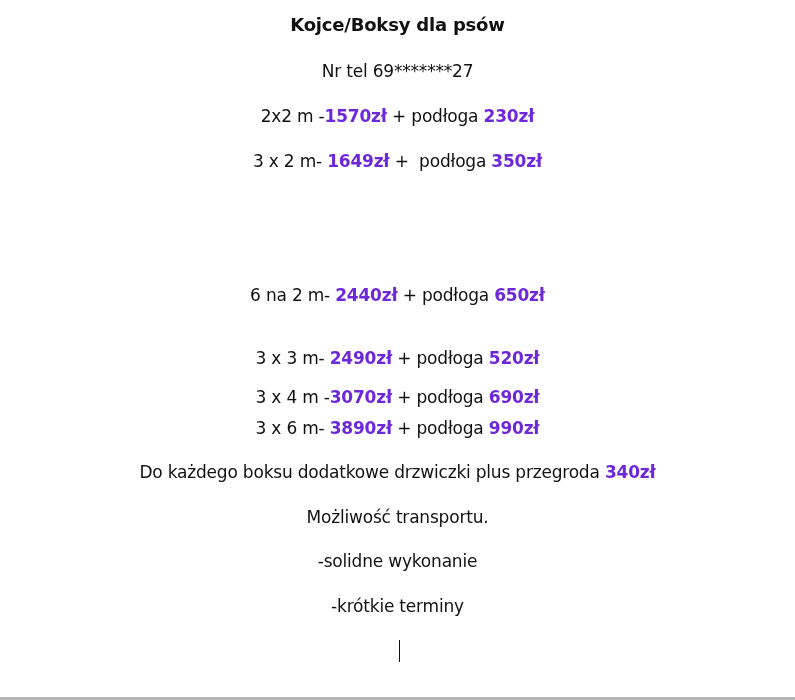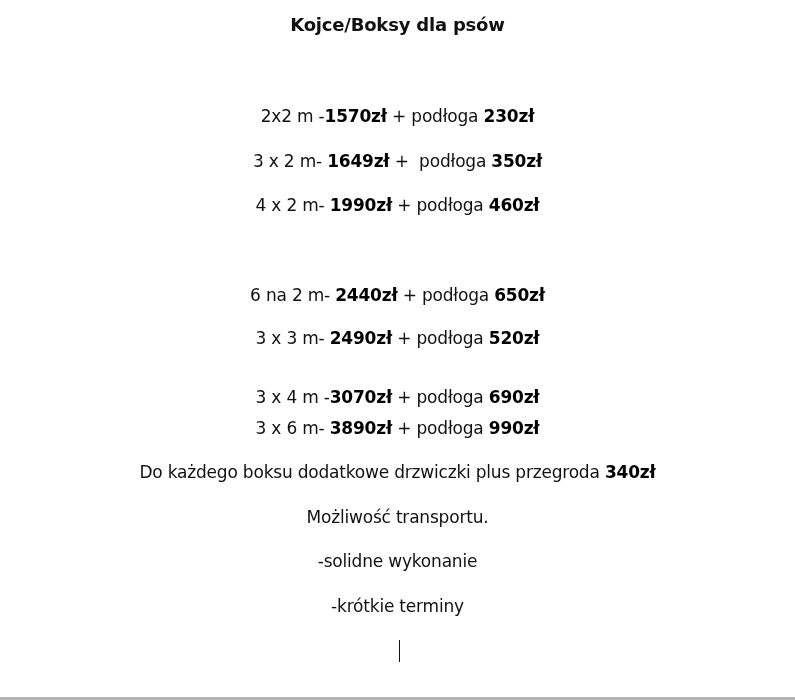--- a/index.html
+++ b/index.html
@@ -6,35 +6,35 @@
     body {
       width: 795px; height: 700px; background: #ffffff; position: relative; overflow: hidden;
       font-family: "DejaVu Sans", "Liberation Sans", sans-serif; color: #111111;
     }
     .page { position: absolute; left: 0; top: 0; width: 795px; height: 697px; background: #fff; }
     .line {
       position: absolute; left: 0; width: 795px; text-align: center;
       font-size: 17px; white-space: nowrap; letter-spacing: -0.2px;
     }
     .title { font-weight: bold; font-size: 18px; }
-    .price { color: #000000; font-weight: bold; }
+    .price { color: #6d28d9; font-weight: bold; }
     .cursor { display: inline-block; width: 1px; height: 22px; background: #111; vertical-align: -5px; margin-left: 4px; }
     .bottom-border { position: absolute; left: 0; top: 697px; width: 795px; height: 3px; background: #b5b5b5; }
   </style>
 </head>
 <body>
 
 <div class="page">
   <div class="line title" style="top:14px">Kojce/Boksy dla psów</div>
+  <div class="line" style="top:61px">Nr tel 69*******27</div>
 
   <div class="line" style="top:106px"><span>2x2 m -</span><span class="price">1570zł</span><span> + podłoga </span><span class="price">230zł</span></div>
   <div class="line" style="top:151px"><span>3 x 2 m- </span><span class="price">1649zł</span><span style="white-space:pre"> +  podłoga </span><span class="price">350zł</span></div>
-  <div class="line" style="top:195px"><span>4 x 2 m- </span><span class="price">1990zł</span><span> + podłoga </span><span class="price">460zł</span></div>
   <div class="line" style="top:285px"><span>6 na 2 m- </span><span class="price">2440zł</span><span> + podłoga </span><span class="price">650zł</span></div>
-  <div class="line" style="top:328px"><span>3 x 3 m- </span><span class="price">2490zł</span><span> + podłoga </span><span class="price">520zł</span></div>
+  <div class="line" style="top:348px"><span>3 x 3 m- </span><span class="price">2490zł</span><span> + podłoga </span><span class="price">520zł</span></div>
   <div class="line" style="top:387px"><span>3 x 4 m -</span><span class="price">3070zł</span><span> + podłoga </span><span class="price">690zł</span></div>
   <div class="line" style="top:418px"><span>3 x 6 m- </span><span class="price">3890zł</span><span> + podłoga </span><span class="price">990zł</span></div>
 
   <div class="line" style="top:462px"><span>Do każdego boksu dodatkowe drzwiczki plus przegroda </span><span class="price">340zł</span></div>
   <div class="line" style="top:507px">Możliwość transportu.</div>
   <div class="line" style="top:596px">-krótkie terminy</div>
   <div class="line" style="top:551px">-solidne wykonanie</div>
   <div class="line" style="top:640px"><span class="cursor"></span></div>
 </div>
 <div class="bottom-border"></div>

